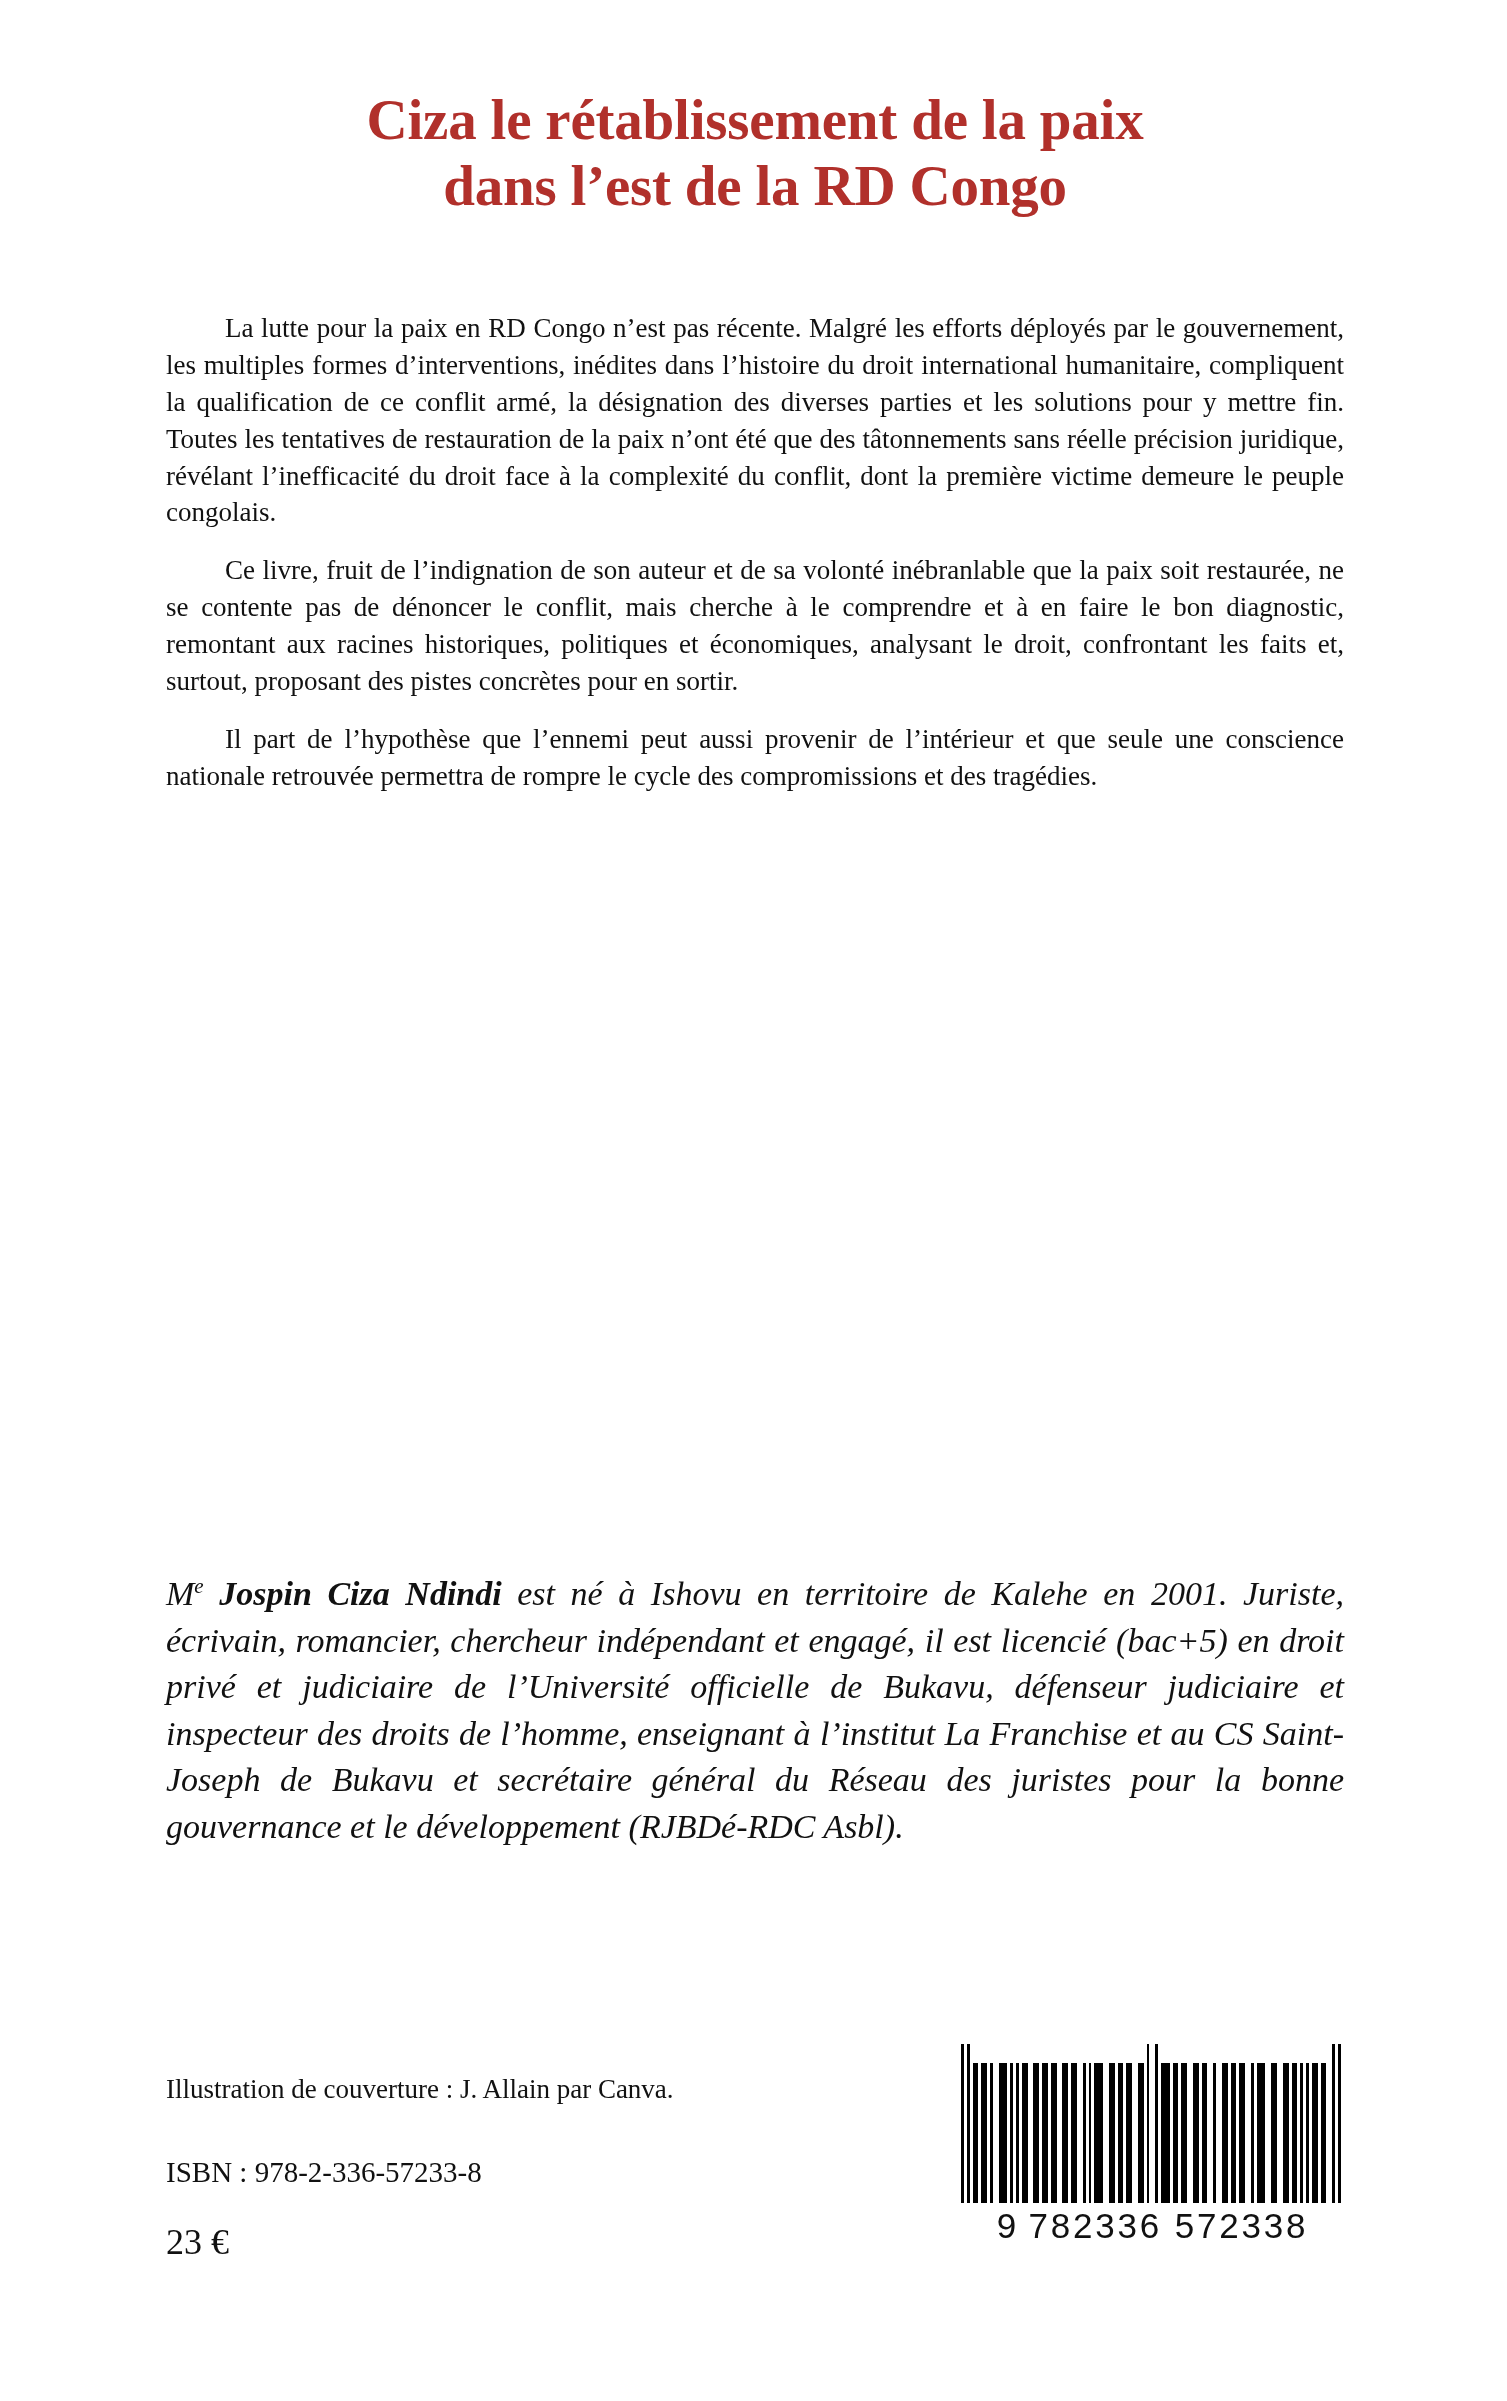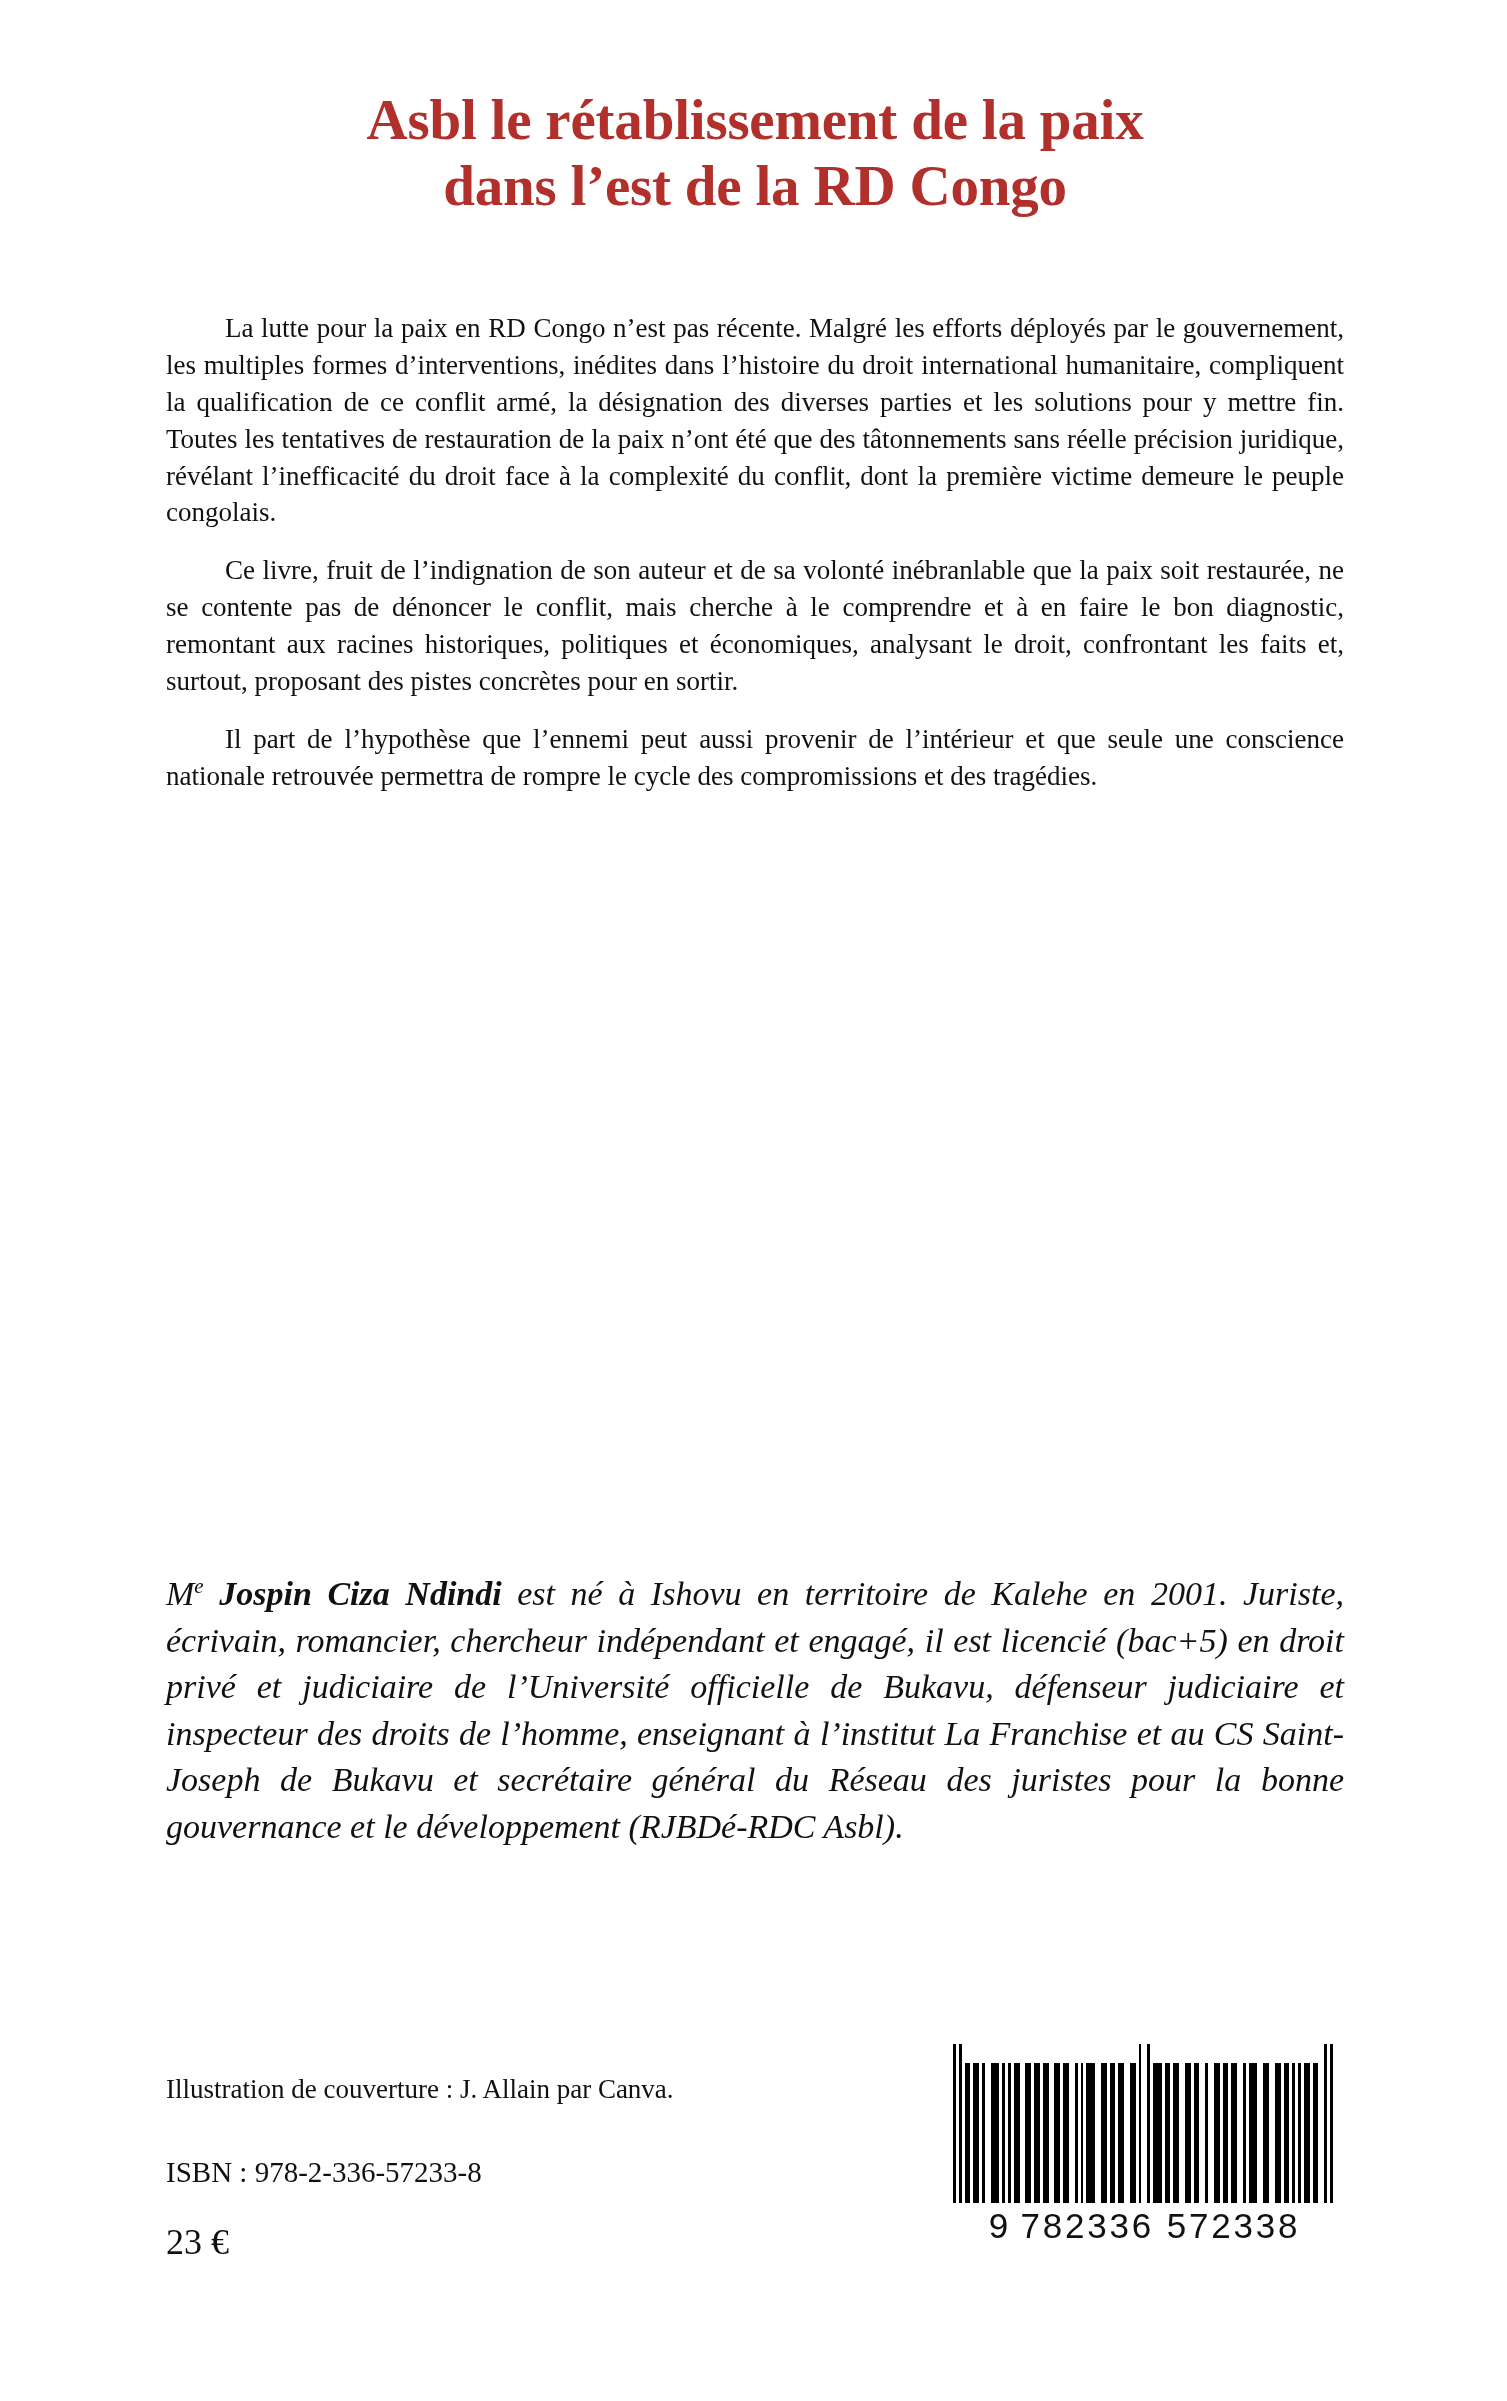--- a/index.html
+++ b/index.html
@@ -98,21 +98,21 @@
   .isbn {
     font-size: 29px;
     margin: 51px 0 0 0;
   }
   .price {
     font-size: 36px;
     margin: 32px 0 0 0;
   }
   .barcode-wrap {
     position: absolute;
-    right: 8px;
+    right: 0;
     top: -11.4px;
     width: 383px;
     padding-left: 28px;
   }
   .barcode {
     height: 140px;
     display: flex;
     align-items: flex-end;
     gap: 0;
     background: #ffffff;
@@ -133,21 +133,21 @@
   }
   .barcode-digits span.lead { margin-right: 9.5px; }
 </style>
 </head>
 <body>
 
 <div class="page">
 
   <div class="content">
     <h1 class="title">
-      <span>Asbl le rétablissement de la paix</span>
+      <span>Ciza le rétablissement de la paix</span>
       <span class="line2">dans l’est de la RD Congo</span>
     </h1>
 
     <div class="blurb">
       <p>La lutte pour la paix en RD Congo n’est pas récente. Malgré les efforts déployés par le gouvernement, les multiples formes d’interventions, inédites dans l’histoire du droit international humanitaire, compliquent la qualification de ce conflit armé, la désignation des diverses parties et les solutions pour y mettre fin. Toutes les tentatives de restauration de la paix n’ont été que des tâtonnements sans réelle précision juridique, révélant l’inefficacité du droit face à la complexité du conflit, dont la première victime demeure le peuple congolais.</p>
       <p>Ce livre, fruit de l’indignation de son auteur et de sa volonté inébranlable que la paix soit restaurée, ne se contente pas de dénoncer le conflit, mais cherche à le comprendre et à en faire le bon diagnostic, remontant aux racines historiques, politiques et économiques, analysant le droit, confrontant les faits et, surtout, proposant des pistes concrètes pour en sortir.</p>
       <p>Il part de l’hypothèse que l’ennemi peut aussi provenir de l’intérieur et que seule une conscience nationale retrouvée permettra de rompre le cycle des compromissions et des tragédies.</p>
     </div>
   </div>
 

